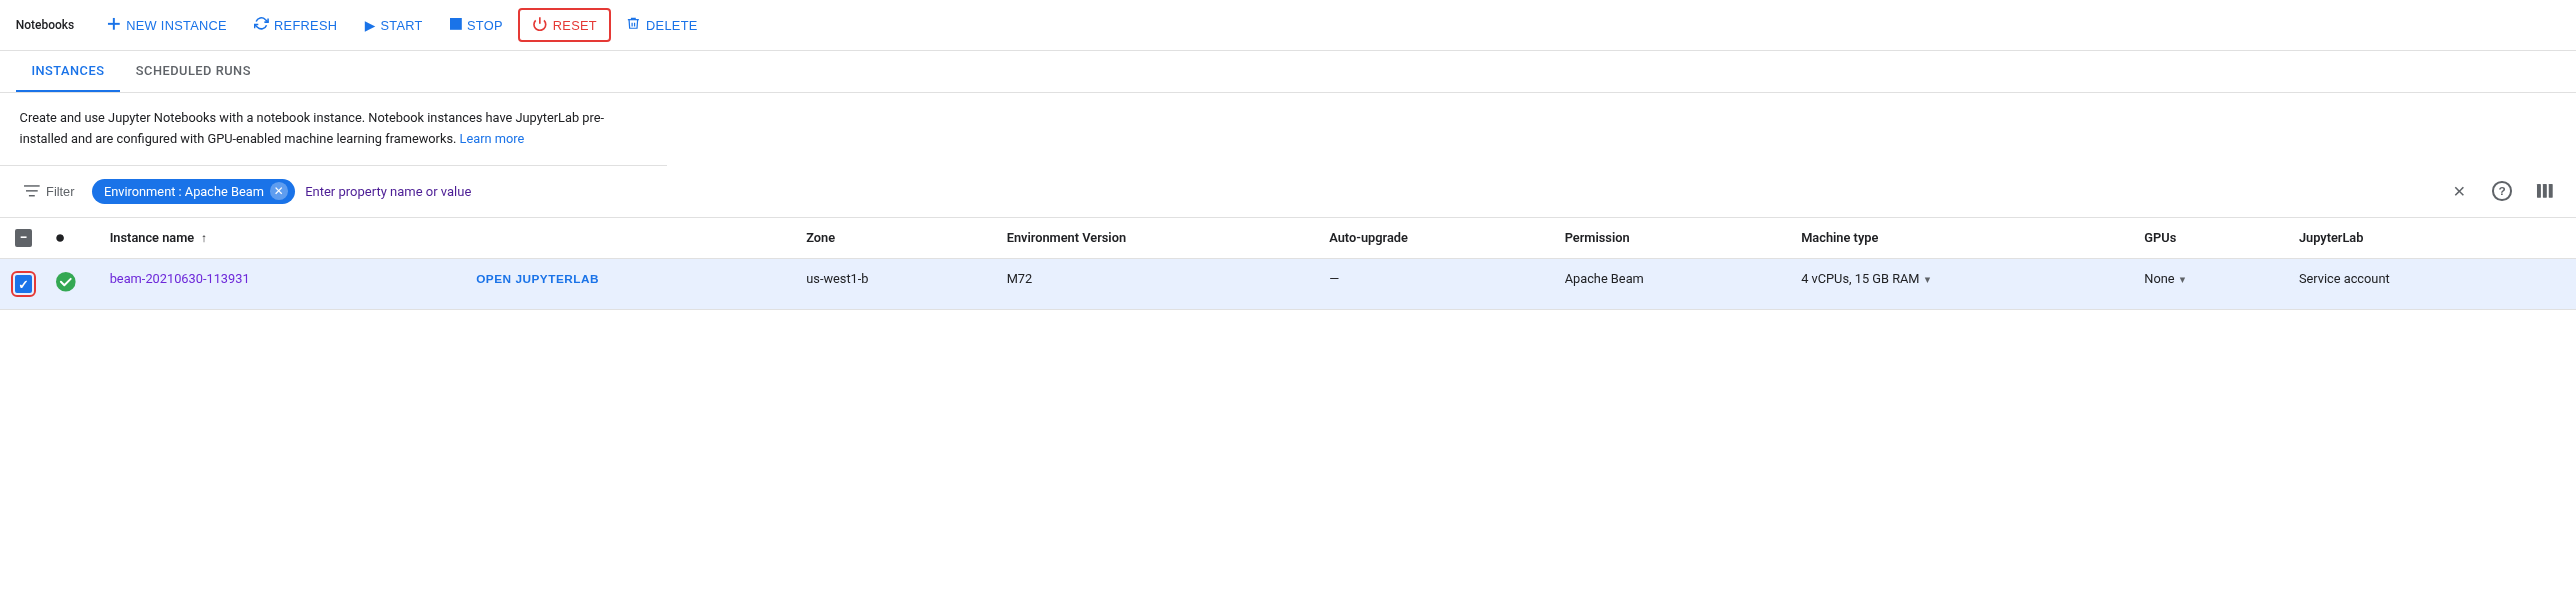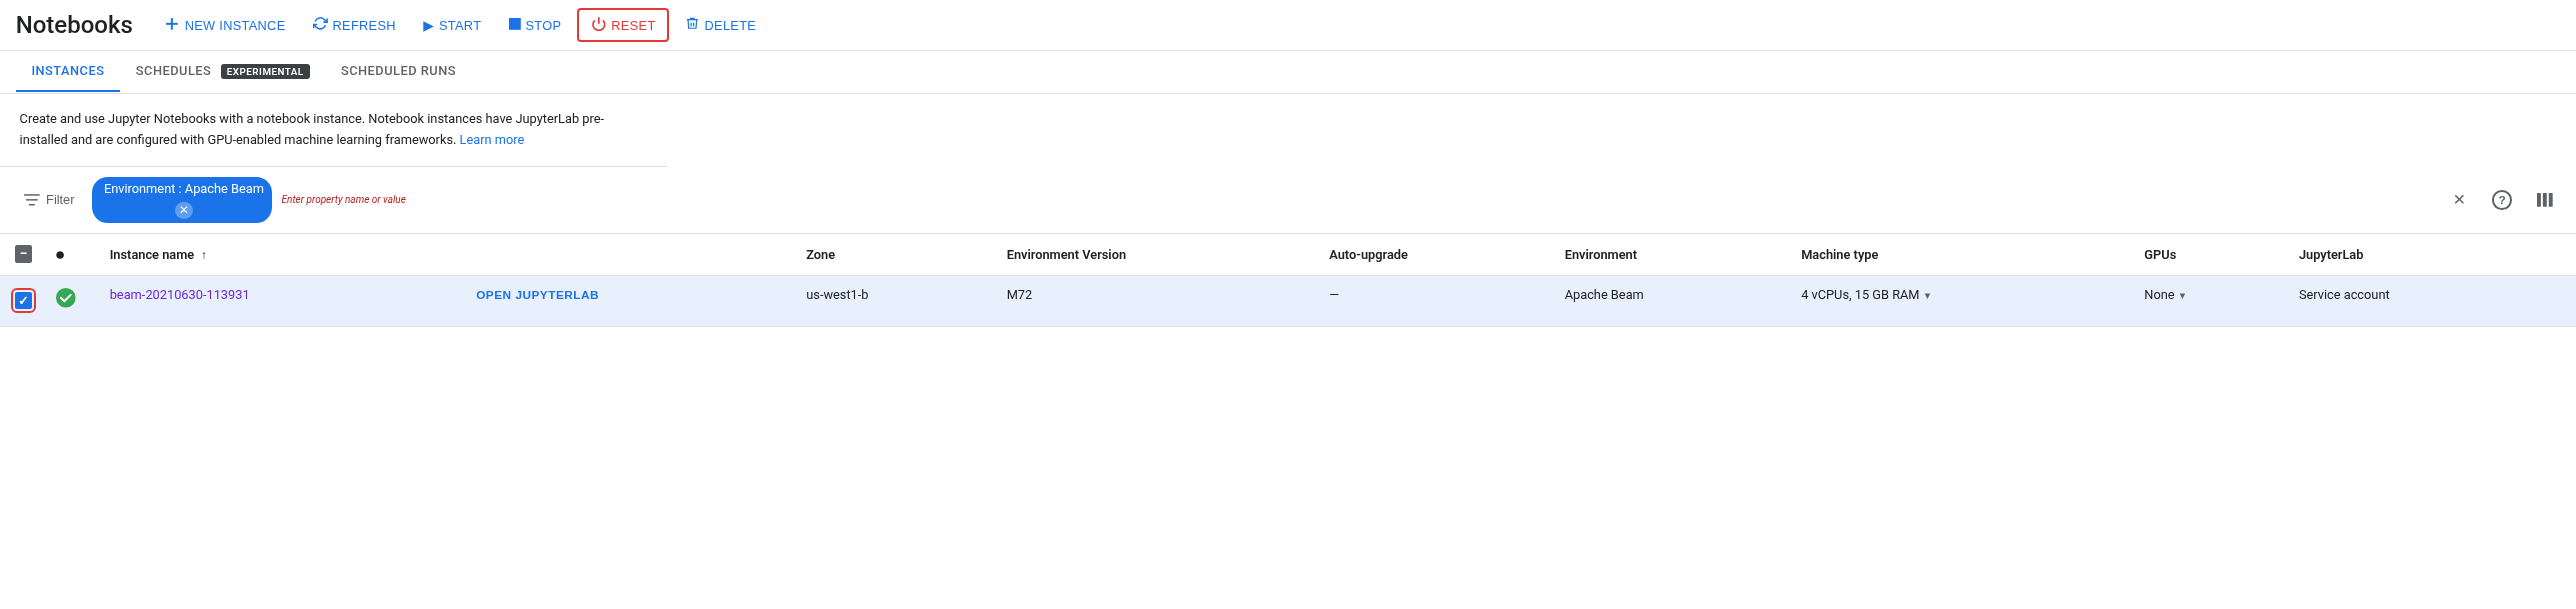--- a/index.html
+++ b/index.html
@@ -7,21 +7,21 @@
 
     
     .toolbar {
       display: flex;
       align-items: center;
       padding: 7.8px 15.7px;
       border-bottom: 1px solid #e0e0e0;
       gap: 3.9px;
     }
     .toolbar-title {
-      font-size: 24px;
+      font-size: 12px;
       font-weight: 500;
       color: #202124;
       margin-right: 15.7px;
     }
     .toolbar-btn {
       display: flex;
       align-items: center;
       gap: 4.9px;
       padding: 5.9px 11.8px;
       border: none;
@@ -109,37 +109,35 @@
     }
     .filter-chip {
       display: flex;
       align-items: center;
       background: #1a73e8;
       color: #fff;
       border-radius: 15.7px;
       padding: 3.9px 7.8px 3.9px 11.8px;
       font-size: 12.8px;
       gap: 5.9px;
-      flex-direction: column;
     }
     .filter-chip-close {
       display: flex;
       align-items: center;
       justify-content: center;
       width: 17.7px;
       height: 17.7px;
       border-radius: 50%;
       background: rgba(255,255,255,0.3);
       cursor: pointer;
       font-size: 11.8px;
     }
     .filter-placeholder {
-      color: #b91c1c;
-      font-size: 10px;
-      font-style: italic;
+      color: #4c1d95;
+      font-size: 13px;
     }
     .filter-actions {
       margin-left: auto;
       display: flex;
       align-items: center;
       gap: 11.8px;
     }
     .filter-action-btn {
       background: none;
       border: none;
@@ -318,24 +316,20 @@
           <path d="M10 11v6M14 11v6"></path>
           <path d="M9 6V4h6v2"></path>
         </svg>
     </span>
     <span>DELETE</span>
   </button>
 </div>
 
 <div class="tabs">
   <div class="tab active">INSTANCES</div>
-  <div class="tab">
-    <span>SCHEDULES</span>
-    <span class="badge">EXPERIMENTAL</span>
-  </div>
   <div class="tab">SCHEDULED RUNS</div>
 </div>
 
 <div class="description">
   <span>Create and use Jupyter Notebooks with a notebook instance. Notebook instances have JupyterLab pre-installed and are configured with GPU-enabled machine learning frameworks.</span>
   <a href="#">Learn more</a>
 </div>
 
 <div class="filter-bar">
   <button class="filter-icon-btn">
@@ -384,21 +378,21 @@
           <span style="font-size:17.7px;">●</span>
         </th>
         <th>
           <span>Instance name</span>
           <span class="sort-arrow">↑</span>
         </th>
         <th></th>
         <th>Zone</th>
         <th>Environment Version</th>
         <th>Auto-upgrade</th>
-        <th>Environment</th>
+        <th>Permission</th>
         <th>Machine type</th>
         <th>GPUs</th>
         <th>JupyterLab</th>
         <th style="width:19.6px;"></th>
       </tr>
     </thead>
     <tbody>
       <tr class="selected-row">
         <td class="checkbox-col">
           <div class="checkbox-wrapper">

